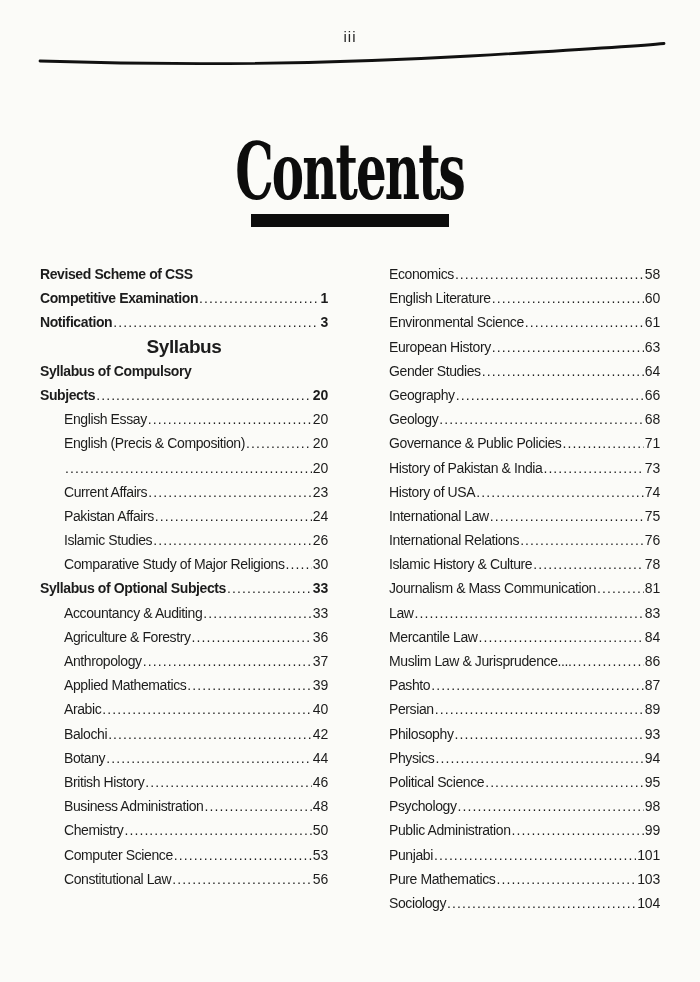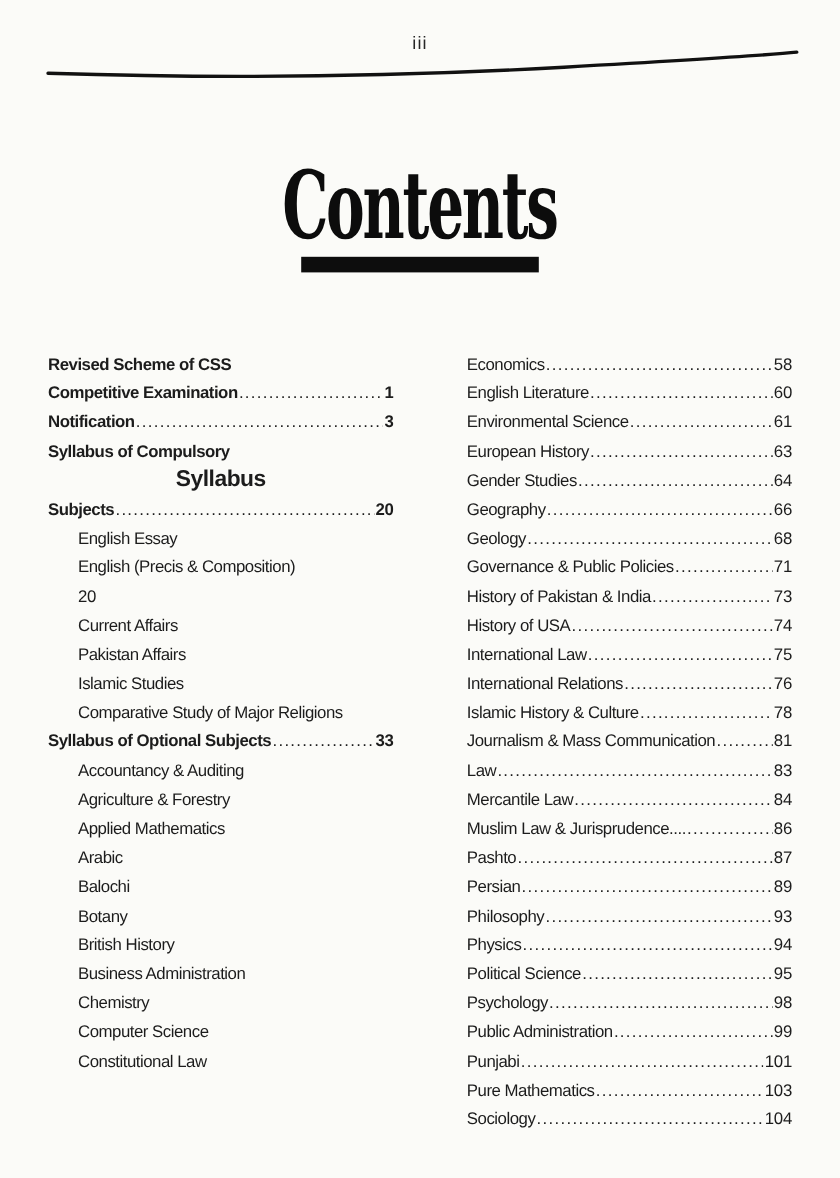--- a/index.html
+++ b/index.html
@@ -55,33 +55,32 @@
     width:198px;height:13px;
     background:#0d0d0d;
     margin:1px auto 0 auto;
   }
   
   .col{
     position:absolute;
     top:262px;
     font-size:14px;
     line-height:24.2px;
-    margin-top:29px;
   }
   .col-left{left:40px;width:288px;}
   .col-right{left:389px;width:271px;}
   .row{
     display:flex;
     align-items:baseline;
     height:24.2px;
     white-space:nowrap;
     overflow:hidden;
   }
   .row.bold{font-weight:bold;}
-  .row.ind{padding-left:24px;flex-direction:column;}
+  .row.ind{padding-left:24px;}
   .row.hdr{
     display:block;
     text-align:center;
     font-size:19px;
     font-weight:bold;
     letter-spacing:0;
   }
   .lab{
     flex:0 0 auto;
     letter-spacing:-0.4px;
@@ -125,24 +124,24 @@
       <div class="row bold">
         <span class="lab">Competitive Examination</span>
         <span class="dots"></span>
         <span class="pg">1</span>
       </div>
       <div class="row bold">
         <span class="lab">Notification</span>
         <span class="dots"></span>
         <span class="pg">3</span>
       </div>
+      <div class="row hdr bold"><span class="lab">Syllabus</span></div>
       <div class="row bold">
         <span class="lab">Syllabus of Compulsory</span>
       </div>
-      <div class="row hdr bold"><span class="lab">Syllabus</span></div>
       <div class="row bold">
         <span class="lab">Subjects</span>
         <span class="dots"></span>
         <span class="pg">20</span>
       </div>
       <div class="row ind">
         <span class="lab">English Essay</span>
         <span class="dots"></span>
         <span class="pg">20</span>
       </div>
@@ -184,20 +183,25 @@
         <span class="lab">Accountancy &amp; Auditing</span>
         <span class="dots"></span>
         <span class="pg">33</span>
       </div>
       <div class="row ind">
         <span class="lab">Agriculture &amp; Forestry</span>
         <span class="dots"></span>
         <span class="pg">36</span>
       </div>
       <div class="row ind">
+        <span class="lab">Anthropology</span>
+        <span class="dots"></span>
+        <span class="pg">37</span>
+      </div>
+      <div class="row ind">
         <span class="lab">Applied Mathematics</span>
         <span class="dots"></span>
         <span class="pg">39</span>
       </div>
       <div class="row ind">
         <span class="lab">Arabic</span>
         <span class="dots"></span>
         <span class="pg">40</span>
       </div>
       <div class="row ind">

